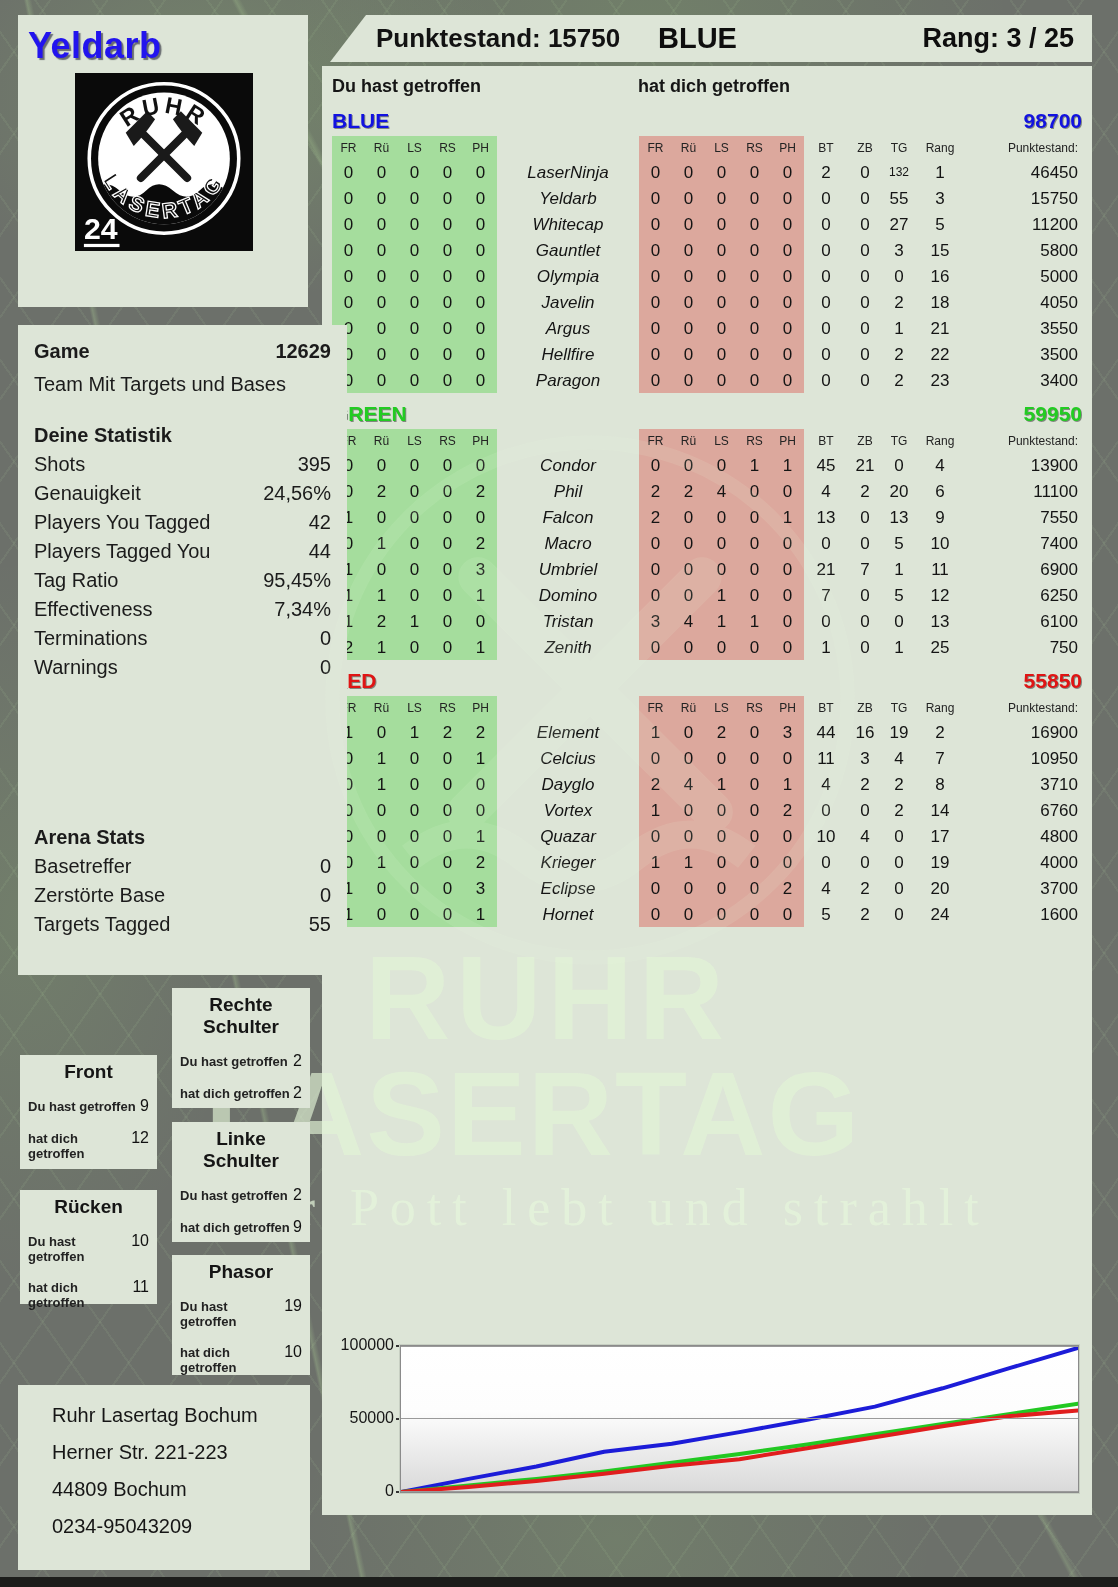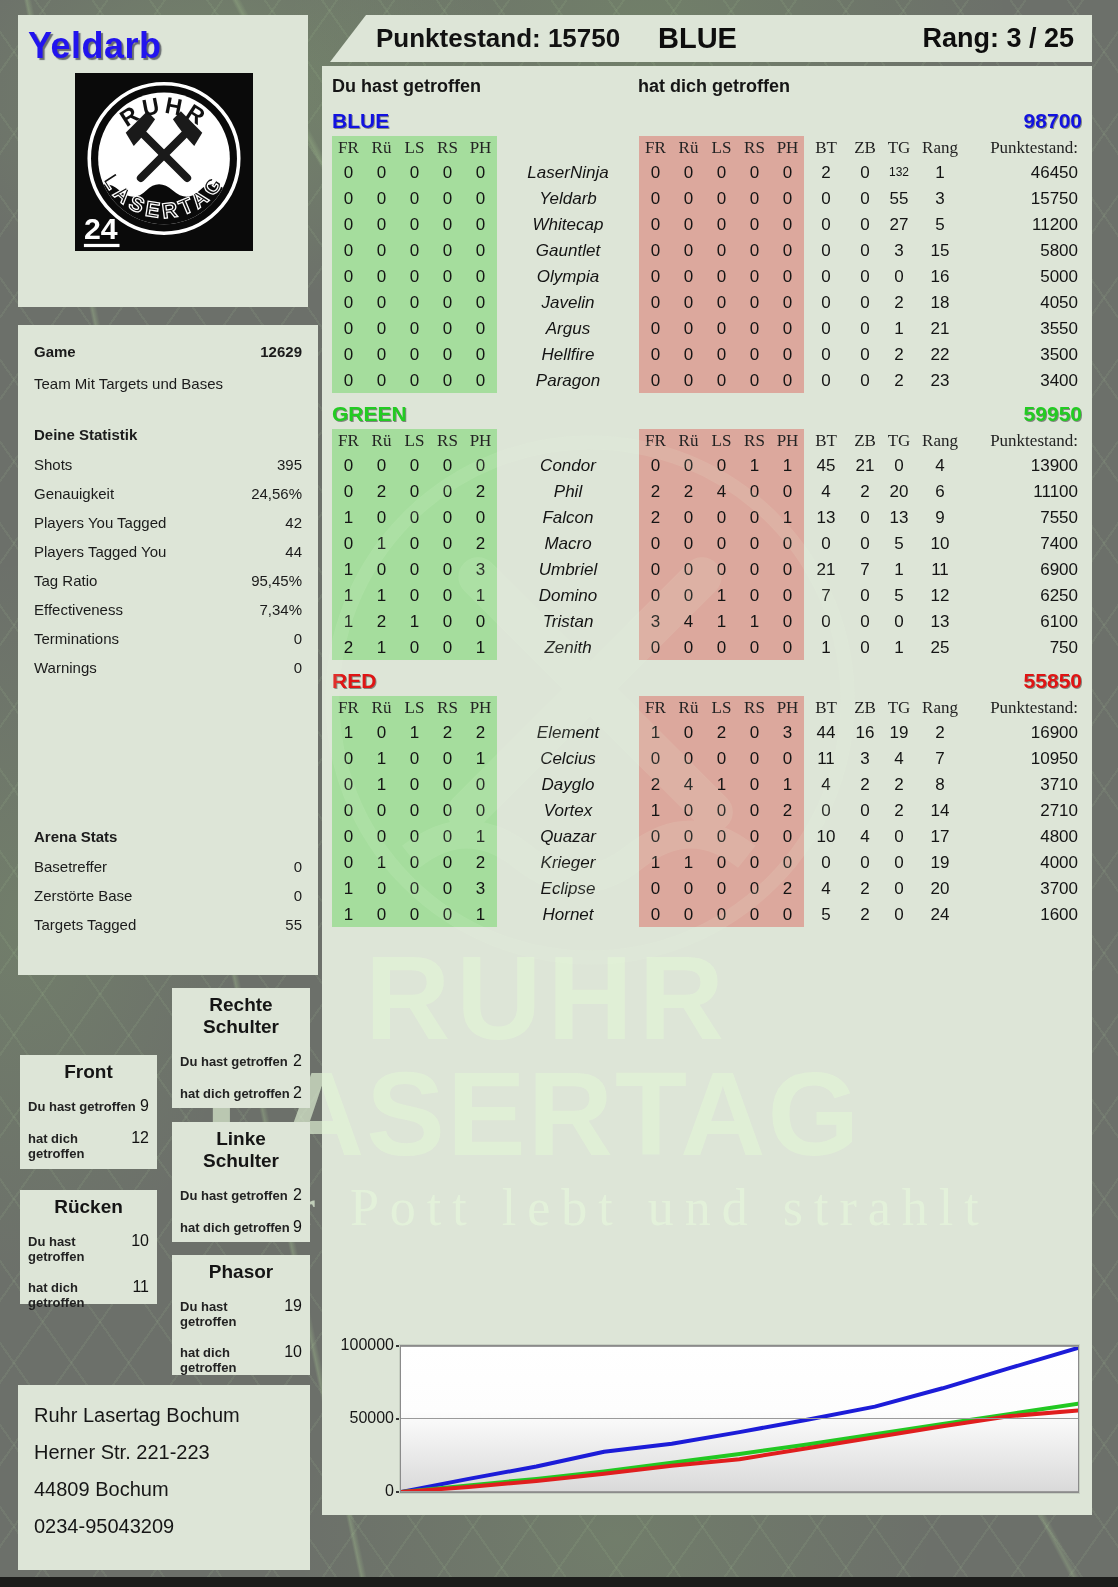--- a/index.html
+++ b/index.html
@@ -46,32 +46,32 @@
   .main-panel{left:322px;top:66px;width:770px;height:1311px;}
   .dir-head{position:absolute;top:10px;font-size:18px;font-weight:bold;color:#151515;}
   .dir-you{left:10px;} .dir-them{left:316px;}
   .teams{position:absolute;left:10px;right:10px;top:40px;}
 
   .team-label{display:flex;justify-content:space-between;align-items:center;height:30px;
     font-size:21px;font-weight:bold;}
   .team-label span{text-shadow:1px 1px 0 rgba(20,20,20,0.45);}
   .trow{display:grid;grid-template-columns:33px 33px 33px 33px 33px 142px 33px 33px 33px 33px 33px 44px 34px 34px 48px 1fr;
     align-items:center;}
-  .trow.hdr{height:23px;font-size:17px;color:#232323;font-family:Liberation Serif, serif;}
+  .trow.hdr{height:23px;font-size:12px;color:#232323;}
   .trow.pl{height:26px;font-size:17px;color:#141414;}
   .trow div{text-align:center;line-height:1;}
   .g{background:#a5dd9d;align-self:stretch;display:flex;align-items:center;justify-content:center;}
   .r{background:#dca89d;align-self:stretch;display:flex;align-items:center;justify-content:center;}
   .pname{text-align:center;font-style:italic;}
   .pk{text-align:right !important;padding-right:4px;}
   .tg-small{font-size:12px;vertical-align:2px;}
   .team-sec{margin-bottom:6px;}
 
   
-  .stats-panel{left:18px;top:325px;width:300px;height:650px;font-size:15px;color:#1b1b1b;}
+  .stats-panel{left:18px;top:325px;width:329px;height:650px;font-size:20px;color:#1b1b1b;}
   .stats-inner{padding:12px 16px 0 16px;}
   .srow{display:flex;justify-content:space-between;line-height:29px;}
   .srow.bold{font-weight:bold;}
   .sline{line-height:32px;}
   .sec-title{font-weight:bold;line-height:30px;}
   .mt-game{margin-bottom:2px;}
   .mt-stats{margin-top:20px;}
   .mt-arena{margin-top:140px;}
 
   
@@ -89,21 +89,21 @@
   
   .wm{position:absolute;z-index:2;color:rgba(226,244,214,0.66);pointer-events:none;white-space:nowrap;}
   .wm-ruhr{left:365px;top:930px;font-size:118px;font-weight:bold;letter-spacing:6px;}
   .wm-lasertag{left:205px;top:1046px;font-size:118px;font-weight:bold;letter-spacing:2px;}
   .wm-tag{left:215px;top:1178px;font-size:52px;font-family:"Liberation Serif",serif;letter-spacing:11px;color:rgba(230,246,220,0.70);}
   .wm-logo{left:310px;top:420px;width:560px;height:560px;opacity:0.11;}
 
   
   .addr-panel{left:18px;top:1385px;width:292px;height:185px;z-index:3;}
   .addr-inner{padding:12px 16px;font-size:20px;color:#161616;}
-  .addr-inner div{line-height:37px;}
+  .addr-inner div{line-height:37px;margin-left:18px;}
 
   
   .chart-panel{left:322px;top:1323px;width:770px;height:192px;z-index:3;}
   .plot{position:absolute;left:78px;top:22px;width:677px;height:146px;
     background:linear-gradient(#ffffff 0%,#fdfdfd 45%,#d9d9d9 100%);
     border:1px solid #8b8b8b;box-shadow:0 0 0 1px #c7cfc2;}
   .ytick{position:absolute;width:68px;text-align:right;font-size:16px;color:#161616;}
   .ytick::after{content:"";position:absolute;right:-9px;top:9px;width:7px;height:2px;background:#333;}
   .yt0{left:4px;top:13px;} .yt1{left:4px;top:86px;} .yt2{left:4px;top:159px;}
   .gridline{position:absolute;left:0;right:0;height:1px;background:#9a9a9a;}
@@ -599,21 +599,21 @@
           <div class="pname">Vortex</div>
           <div class="r">1</div>
           <div class="r">0</div>
           <div class="r">0</div>
           <div class="r">0</div>
           <div class="r">2</div>
           <div>0</div>
           <div>0</div>
           <div><span>2</span></div>
           <div>14</div>
-          <div class="pk">2710</div>
+          <div class="pk">6760</div>
         </div>
         <div class="trow pl">
           <div class="g">0</div>
           <div class="g">0</div>
           <div class="g">0</div>
           <div class="g">0</div>
           <div class="g">1</div>
           <div class="pname">Quazar</div>
           <div class="r">0</div>
           <div class="r">0</div>

